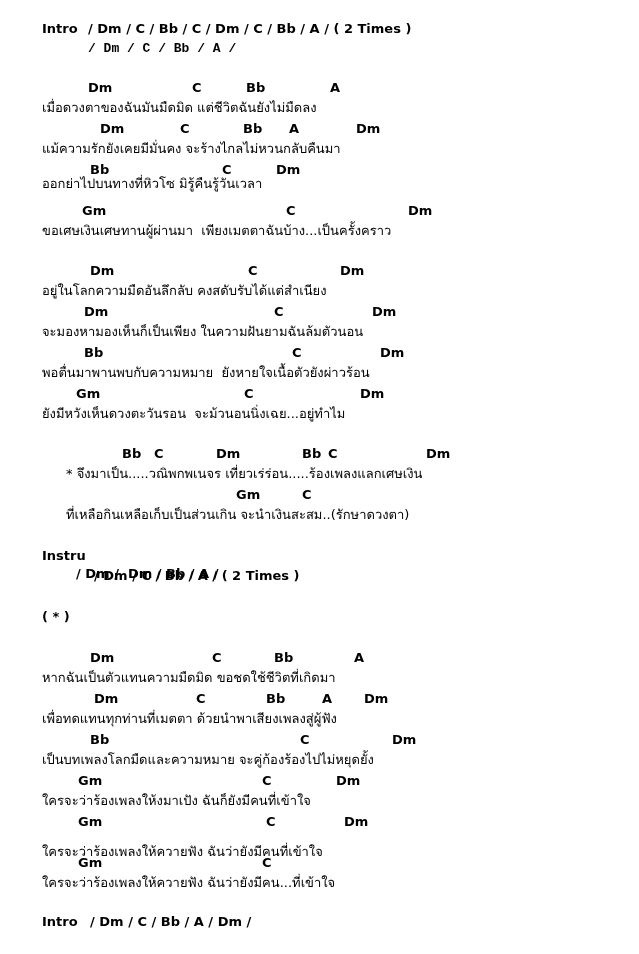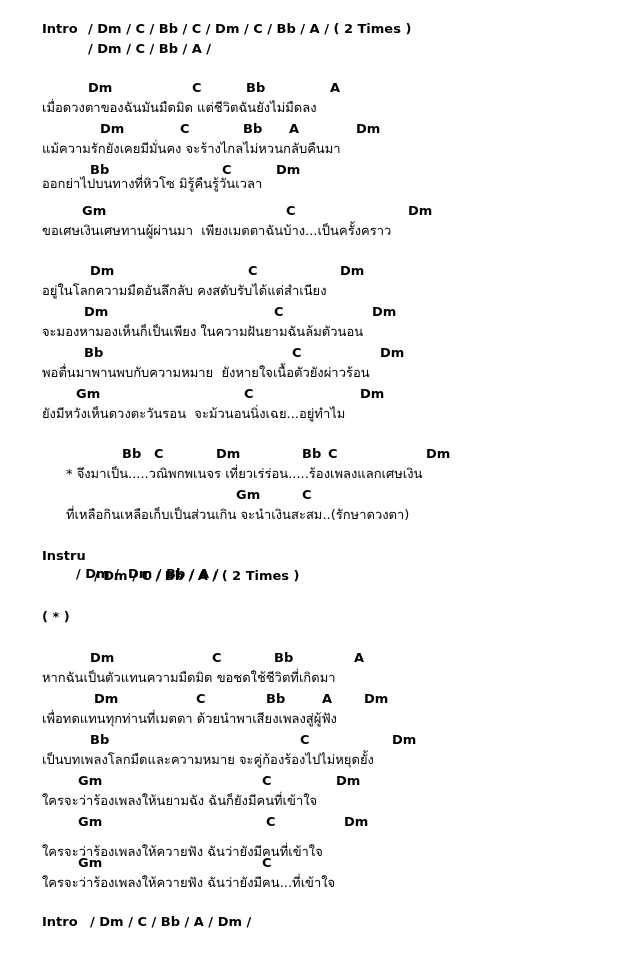--- a/index.html
+++ b/index.html
@@ -12,21 +12,21 @@
     .bold { font-weight: bold; }
     .lyric { font-size: 13px; }
     .chordrow { position: absolute; height: 16px; left: 0; width: 639px; padding-left: 25px; }
     .chord { position: absolute; font-weight: bold; font-size: 13px; line-height: 16px; white-space: pre; }
   </style>
 </head>
 <body>
 
 <div class="line bold" style="left:42px; top:21px;">Intro</div>
 <div class="line bold" style="left:88px; top:21px;">/ Dm / C / Bb / C / Dm / C / Bb / A / ( 2 Times )</div>
-<div class="line bold" style="left:88px; top:41px;">/ Dm / C / Bb / A /</div>
+<div class="line bold" style="left:88px; top:41px;font-family:Liberation Mono, monospace;">/ Dm / C / Bb / A /</div>
 
 <div id="verse1">
     <div class="chordrow" style="top: 80px;">
       <span class="chord" style="left: 88px;">Dm</span>
       <span class="chord" style="left: 192px;">C</span>
       <span class="chord" style="left: 246px;">Bb</span>
       <span class="chord" style="left: 330px;">A</span>
     </div>
     <div class="line lyric" style="left: 42px; top: 100px;">เมื่อดวงตาของฉันมันมืดมิด แต่ชีวิตฉันยังไม่มืดลง</div>
     <div class="chordrow" style="top: 121px;">
@@ -121,21 +121,21 @@
       <span class="chord" style="left: 90px;">Bb</span>
       <span class="chord" style="left: 300px;">C</span>
       <span class="chord" style="left: 392px;">Dm</span>
     </div>
     <div class="line lyric" style="left: 42px; top: 752px;">เป็นบทเพลงโลกมืดและความหมาย จะคู่ก้องร้องไปไม่หยุดยั้ง</div>
     <div class="chordrow" style="top: 773px;">
       <span class="chord" style="left: 78px;">Gm</span>
       <span class="chord" style="left: 262px;">C</span>
       <span class="chord" style="left: 336px;">Dm</span>
     </div>
-    <div class="line lyric" style="left: 42px; top: 793px;">ใครจะว่าร้องเพลงให้นยามฉัง ฉันก็ยังมีคนที่เข้าใจ</div>
+    <div class="line lyric" style="left: 42px; top: 793px;">ใครจะว่าร้องเพลงให้งมาเปัง ฉันก็ยังมีคนที่เข้าใจ</div>
     <div class="chordrow" style="top: 814px;">
       <span class="chord" style="left: 78px;">Gm</span>
       <span class="chord" style="left: 266px;">C</span>
       <span class="chord" style="left: 344px;">Dm</span>
     </div>
     <div class="line lyric" style="left: 42px; top: 844px;">ใครจะว่าร้องเพลงให้ควายฟัง ฉันว่ายังมีคนที่เข้าใจ</div>
     <div class="chordrow" style="top: 855px;">
       <span class="chord" style="left: 78px;">Gm</span>
       <span class="chord" style="left: 262px;">C</span>
     </div>

